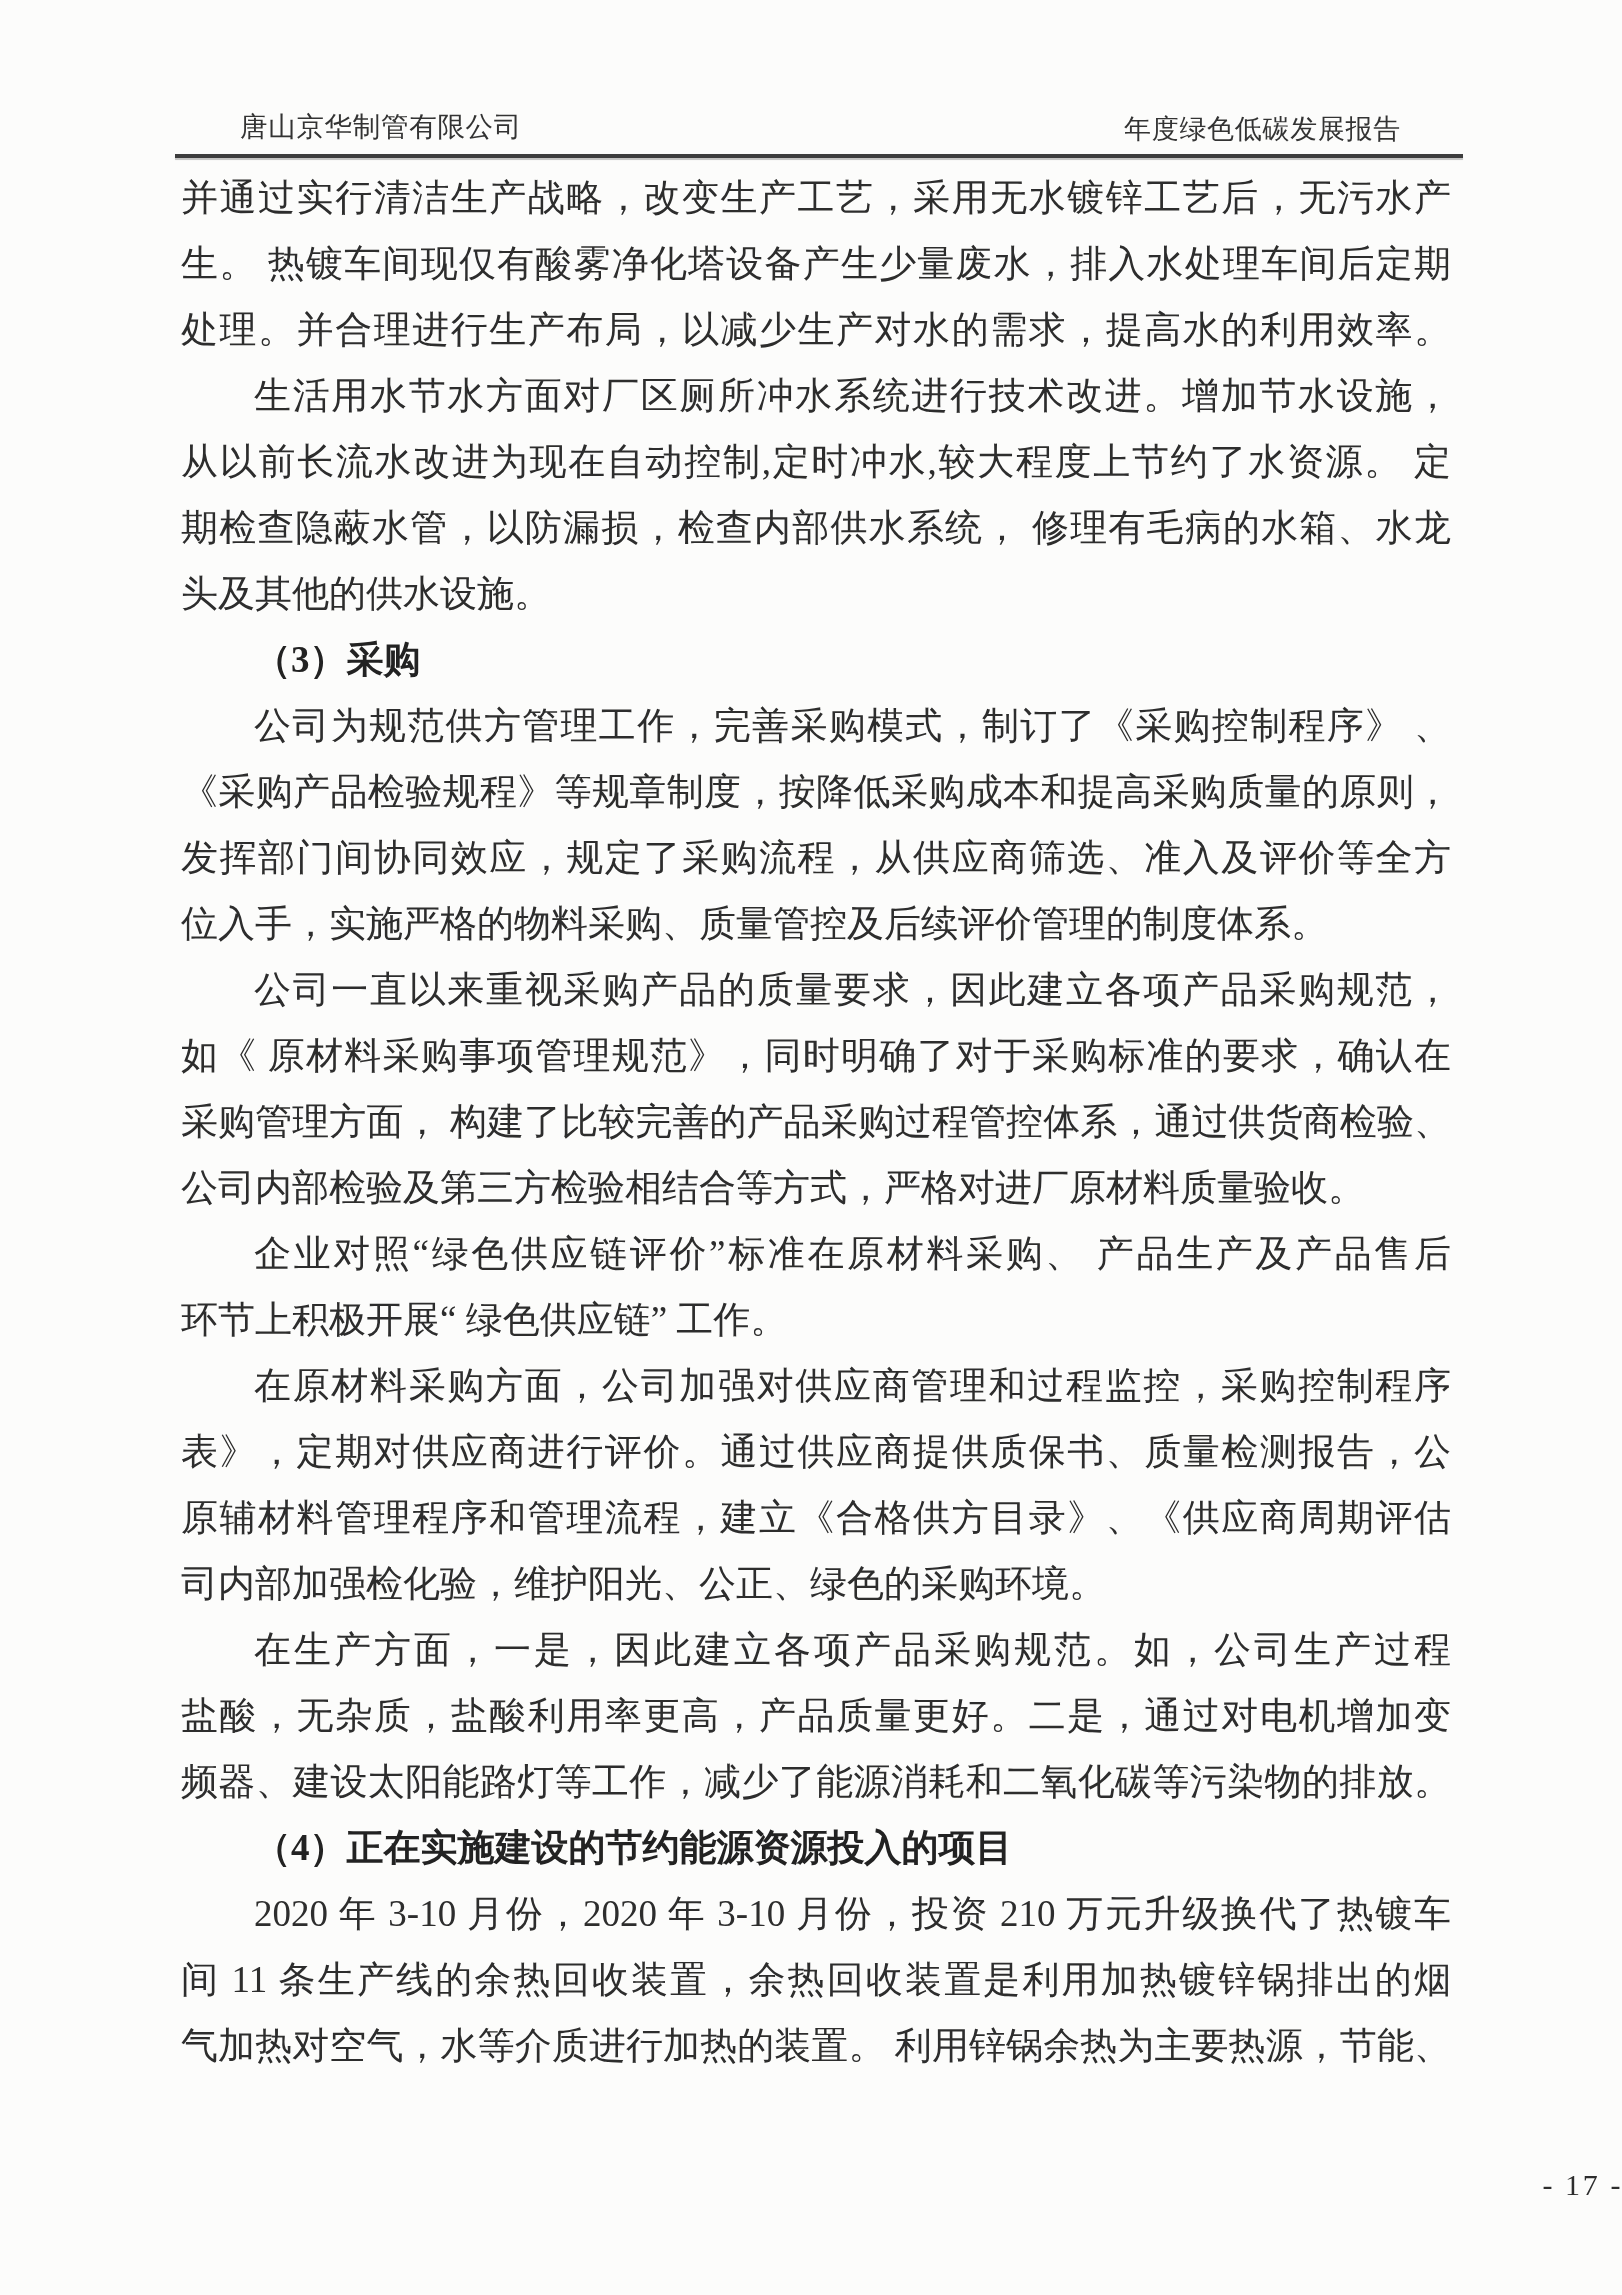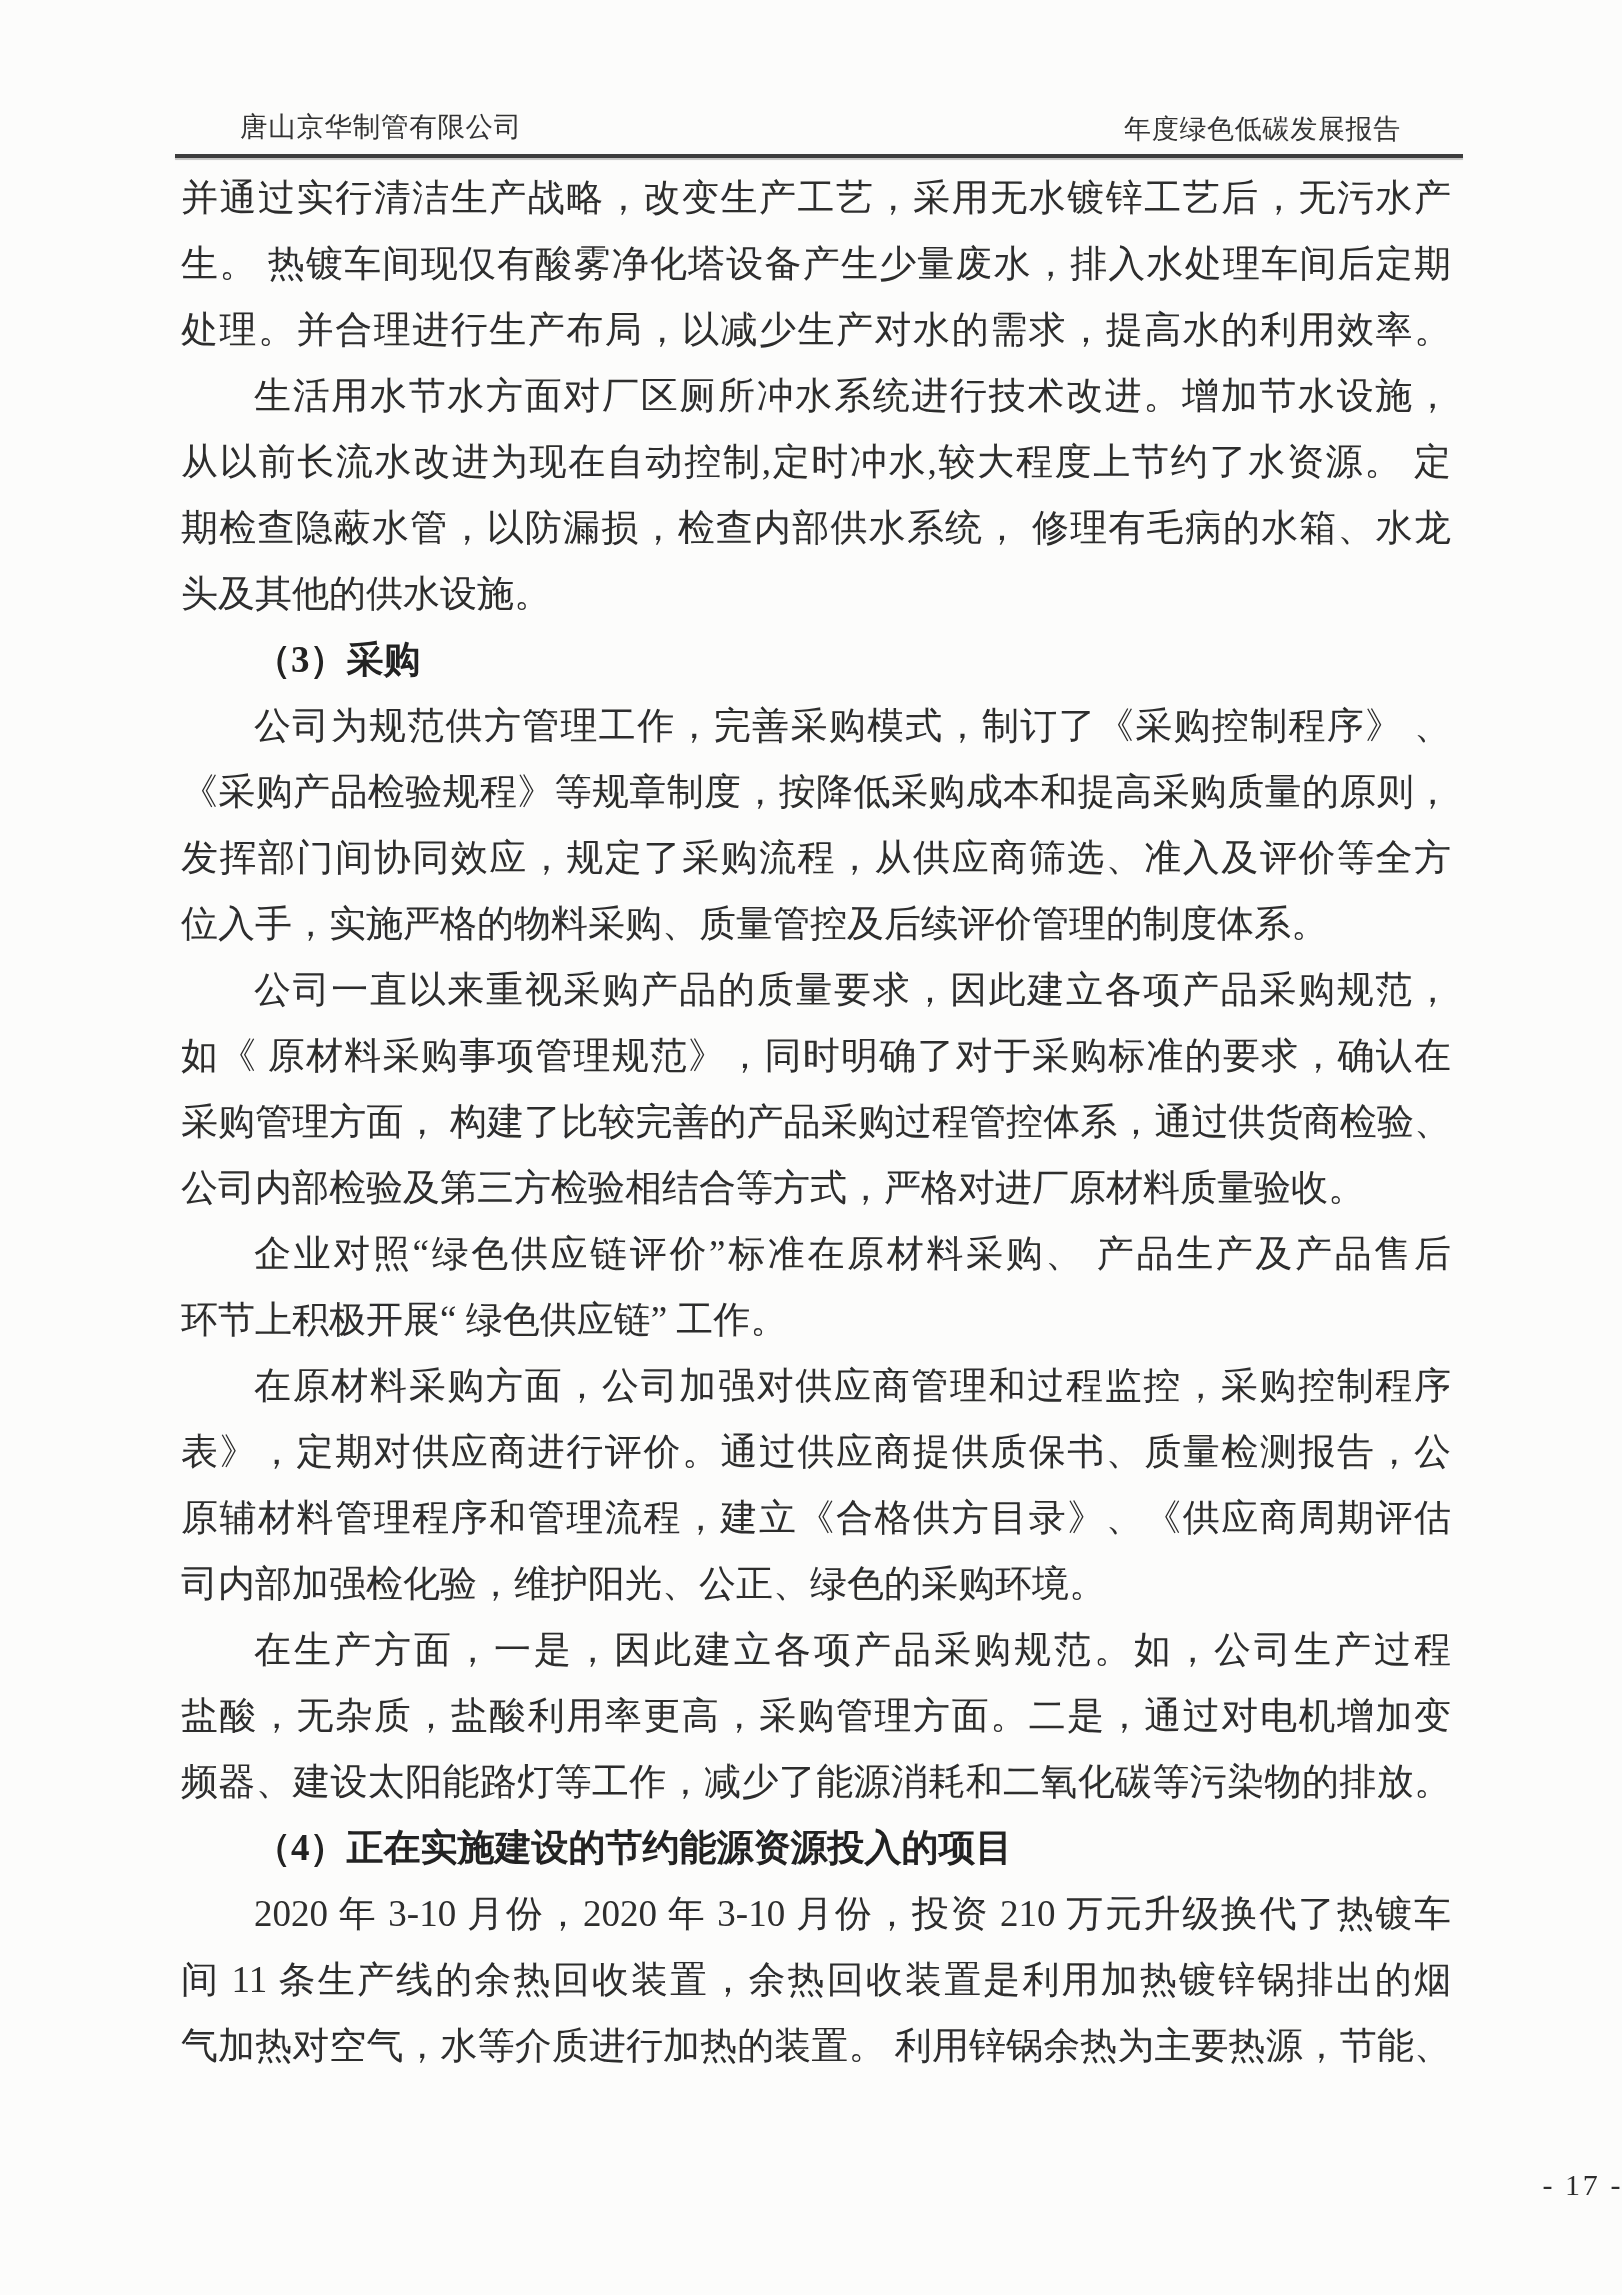--- a/index.html
+++ b/index.html
@@ -98,21 +98,21 @@
     <div class="ln fill">如《 原材料采购事项管理规范》，同时明确了对于采购标准的要求，确认在</div>
     <div class="ln fill">采购管理方面， 构建了比较完善的产品采购过程管控体系，通过供货商检验、</div>
     <div class="ln">公司内部检验及第三方检验相结合等方式，严格对进厂原材料质量验收。</div>
     <div class="ln fill ind">企业对照“绿色供应链评价”标准在原材料采购、 产品生产及产品售后</div>
     <div class="ln">环节上积极开展“ 绿色供应链” 工作。</div>
     <div class="ln fill ind">在原材料采购方面，公司加强对供应商管理和过程监控，采购控制程序</div>
     <div class="ln fill">表》，定期对供应商进行评价。通过供应商提供质保书、质量检测报告，公</div>
     <div class="ln fill">原辅材料管理程序和管理流程，建立《合格供方目录》、《供应商周期评估</div>
     <div class="ln">司内部加强检化验，维护阳光、公正、绿色的采购环境。</div>
     <div class="ln fill ind">在生产方面，一是，因此建立各项产品采购规范。如，公司生产过程</div>
-    <div class="ln fill">盐酸，无杂质，盐酸利用率更高，采购管理方面。二是，通过对电机增加变</div>
+    <div class="ln fill">盐酸，无杂质，盐酸利用率更高，产品质量更好。二是，通过对电机增加变</div>
     <div class="ln fill">频器、建设太阳能路灯等工作，减少了能源消耗和二氧化碳等污染物的排放。</div>
     <div class="ln hd ind">（4）正在实施建设的节约能源资源投入的项目</div>
     <div class="ln fill ind">2020 年 3-10 月份，2020 年 3-10 月份，投资 210 万元升级换代了热镀车</div>
     <div class="ln fill">间 11 条生产线的余热回收装置，余热回收装置是利用加热镀锌锅排出的烟</div>
     <div class="ln fill">气加热对空气，水等介质进行加热的装置。 利用锌锅余热为主要热源，节能、</div>
   </div>
 
   <div class="ftr">- 17 -</div>
 
 </div>

